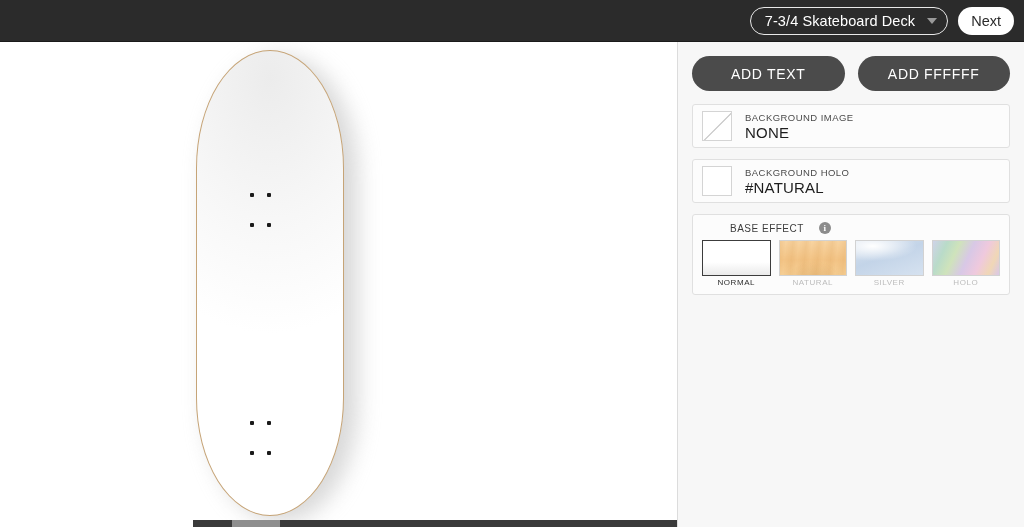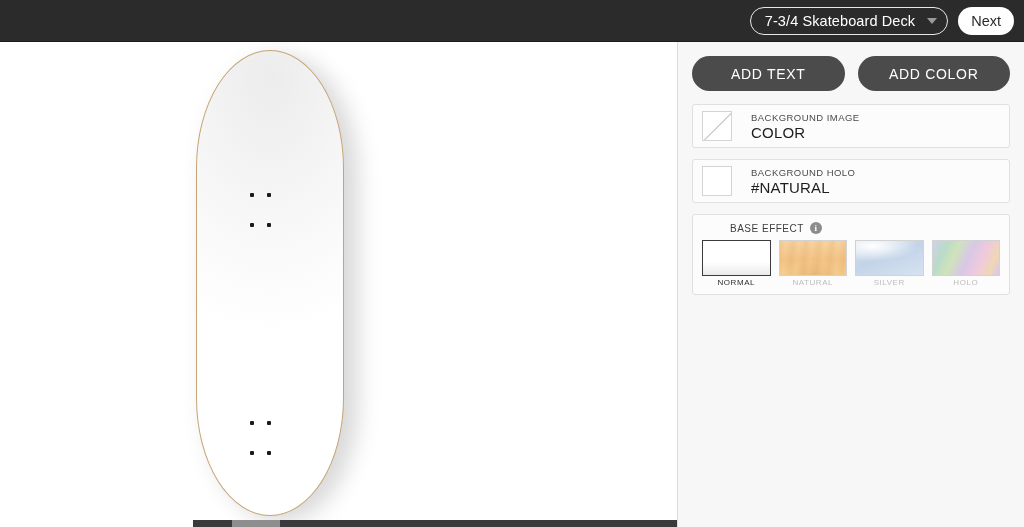--- a/index.html
+++ b/index.html
@@ -181,21 +181,21 @@
     color: #ffffff;
     font-family: "Liberation Sans", sans-serif;
     font-size: 14px;
     letter-spacing: 0.7px;
     cursor: pointer;
   }
 
   .field-row {
     display: flex;
     align-items: center;
-    gap: 19px;
+    gap: 13px;
     height: 44px;
     padding: 0 9px;
     margin-bottom: 11px;
     background: #fcfcfc;
     border: 1px solid #e0e0e0;
     border-radius: 3px;
     cursor: pointer;
   }
 
   .swatch-box {
@@ -234,21 +234,21 @@
   
   .base-effect {
     background: #fcfcfc;
     border: 1px solid #e0e0e0;
     border-radius: 3px;
     padding: 7px 9px 7px 9px;
   }
   .base-effect-head {
     display: flex;
     align-items: center;
-    gap: 6px;
+    gap: 15px;
     margin-bottom: 6px;
     padding-left: 28px;
   }
   .base-effect-title {
     font-size: 10px;
     letter-spacing: 0.5px;
     color: #3d3d3d;
   }
   .info-icon {
     width: 12px;
@@ -365,30 +365,30 @@
       </div>
       <div class="hscroll-track">
         <div class="hscroll-thumb"></div>
       </div>
     </div>
 
     <div class="panel">
 
       <div class="action-row">
         <button class="action-btn">ADD TEXT</button>
-        <button class="action-btn">ADD COLOR</button>
+        <button class="action-btn">ADD FFFFFF</button>
       </div>
 
       <div class="field-row">
         <div class="swatch-box">
           <span class="slash"></span>
         </div>
         <div class="field-texts">
           <span class="field-label">BACKGROUND IMAGE</span>
-          <span class="field-value">COLOR</span>
+          <span class="field-value">NONE</span>
         </div>
       </div>
 
       <div class="field-row">
         <div class="swatch-box"></div>
         <div class="field-texts">
           <span class="field-label">BACKGROUND HOLO</span>
           <span class="field-value">#NATURAL</span>
         </div>
       </div>

